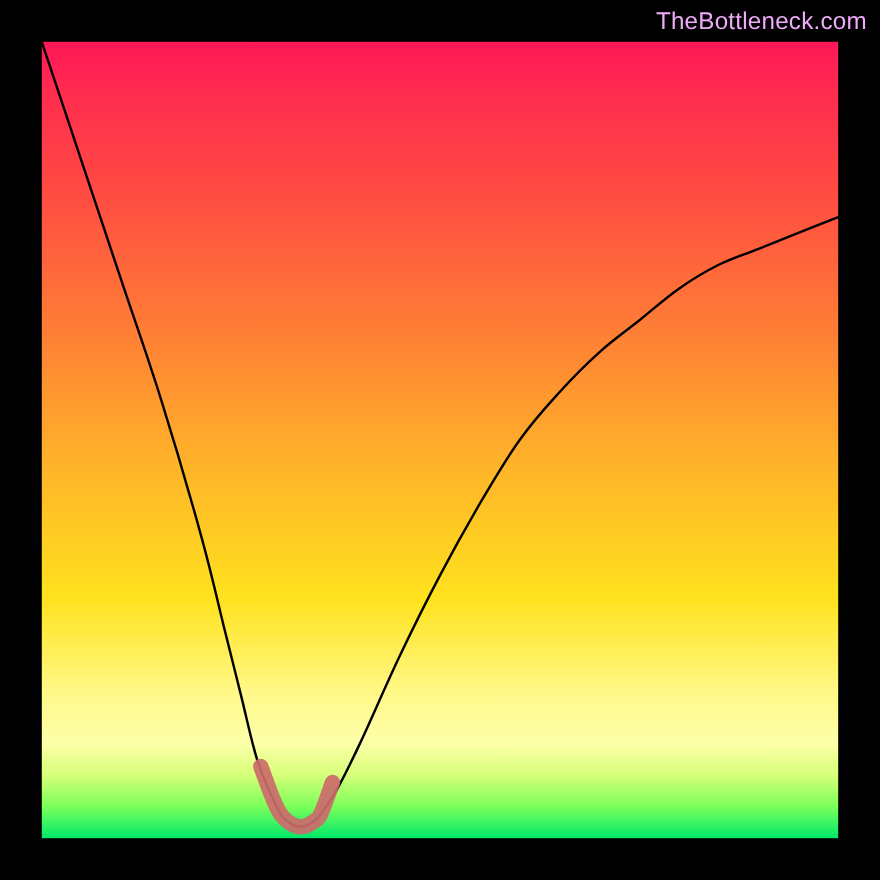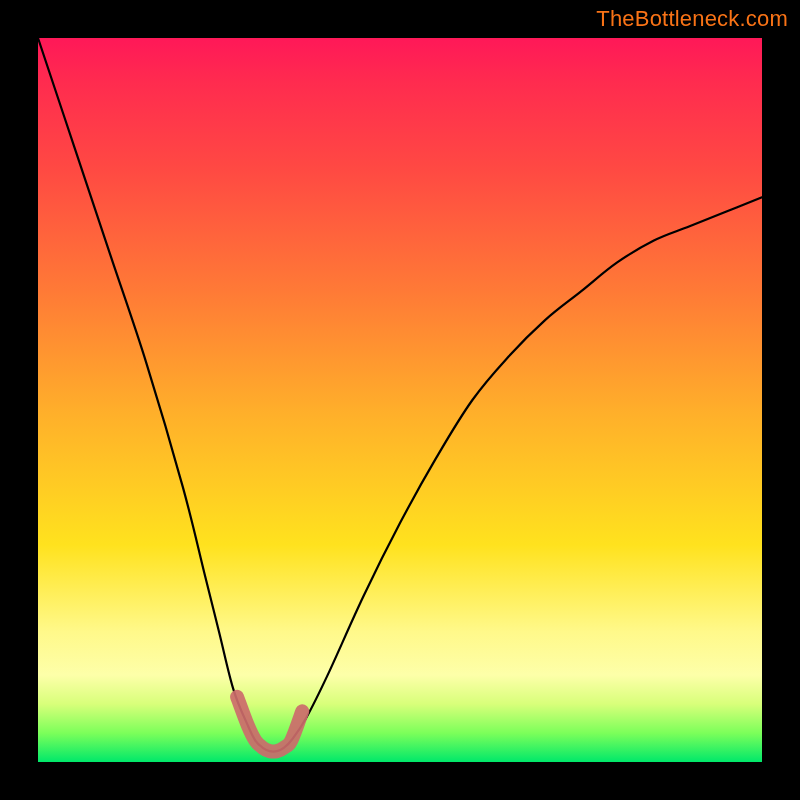--- a/index.html
+++ b/index.html
@@ -45,21 +45,21 @@
     left: 0;
     top: 0;
     width: 724px;
     height: 724px;
     overflow: visible;
   }
   .watermark {
     position: absolute;
     top: 6px;
     right: 12px;
-    color: #f97316;
+    color: #f0abfc;
     font-size: 22px;
     letter-spacing: 0.2px;
     font-weight: 400;
   }
 </style>
 </head>
 <body>
 
 <div class="frame">
   <div class="watermark">TheBottleneck.com</div>

